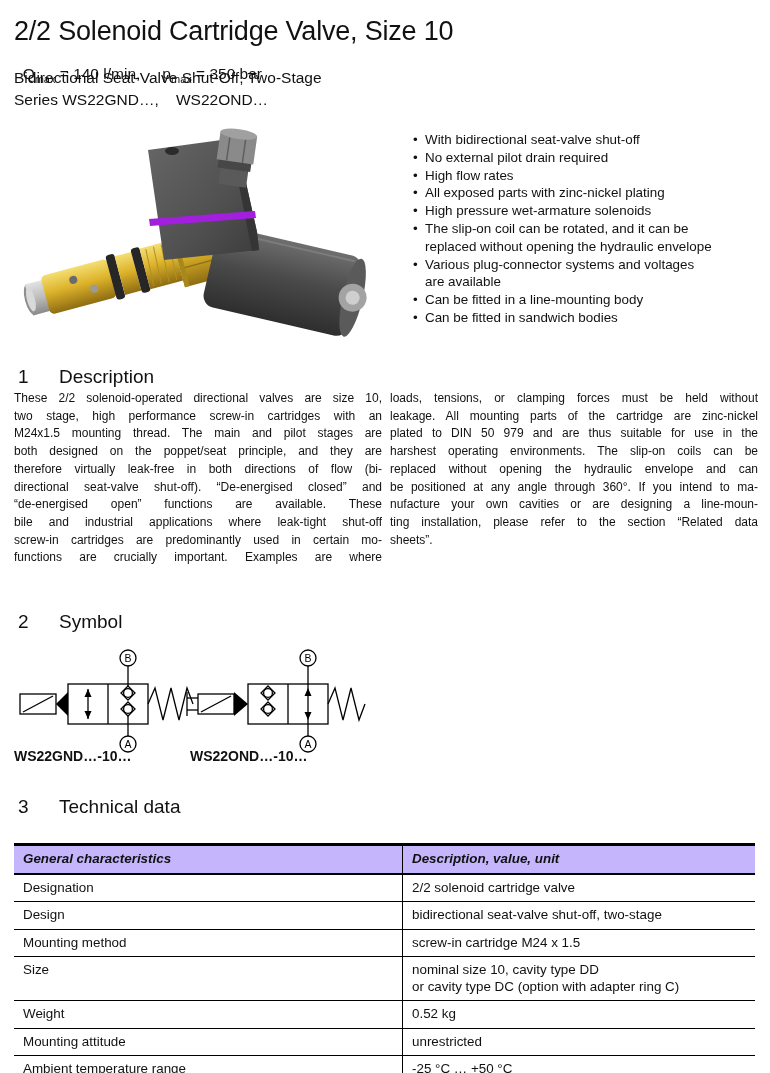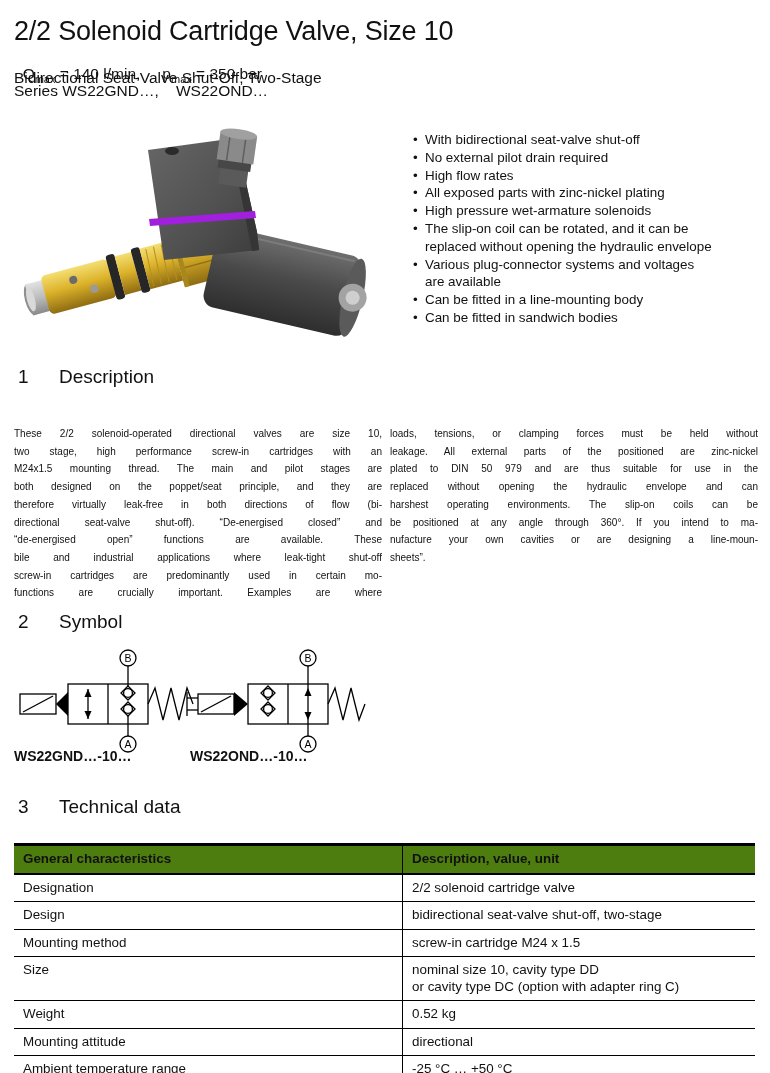--- a/index.html
+++ b/index.html
@@ -4,49 +4,49 @@
 <style>
   html,body{margin:0;padding:0;background:#fff;}
   body{width:770px;height:1073px;position:relative;font-family:"Liberation Sans",sans-serif;color:#111;overflow:hidden;}
   .abs{position:absolute;}
 
   .title{left:14px;top:4px;font-size:27px;letter-spacing:-0.2px;white-space:pre;margin-top:12px;}
   .specs{left:14px;top:47px;font-size:15.5px;white-space:pre;}
   .specs sub{font-size:11px;}
   .pgap{margin-left:22px;}
   .subtitle{left:14px;font-size:15.5px;white-space:pre;}
-  .sub1{top:69px;} .sub2{top:82px;text-align:center;}
+  .sub1{top:69px;} .sub2{top:91px;text-align:center;}
 
   .photo{left:14px;top:128px;width:385px;height:218px;}
 
   .features{left:413px;top:131px;width:352px;margin:0;padding:0;list-style:none;font-size:13.4px;line-height:17.8px;}
   .features li{display:flex;}
   .features .dot{width:12px;flex:0 0 12px;}
   .features .btxt{white-space:pre-line;}
 
   .sec{left:18px;font-size:19px;}
   .sec .secnum{display:inline-block;width:41px;}
   .sec1{top:366px;} .sec2{top:611px;} .sec3{top:796px;}
 
-  .desc{left:14px;top:425px;width:744px;display:flex;gap:8px;font-size:10px;line-height:17.7px;}
+  .desc{left:14px;top:390px;width:744px;display:flex;gap:8px;font-size:12px;line-height:17.7px;}
   .desc .col{width:368px;overflow:hidden;}
   .jline{white-space:nowrap;text-align:justify;text-align-last:justify;}
   .jline.last{text-align-last:left;}
   .jline.jall.last{text-align-last:justify;}
 
   .symsvg{top:648px;}
   .symsvg.left{left:14px;}
   .symsvg.right{left:182px;}
   .symlabel{top:748px;font-size:14px;font-weight:bold;white-space:pre;}
   .symlabel.l1{left:14px;} .symlabel.l2{left:190px;}
 
   table.tech{left:14px;top:843px;width:741px;border-collapse:collapse;font-size:13.4px;table-layout:fixed;position:absolute;
              border-top:3px solid #000;border-bottom:2px solid #000;}
   table.tech th,table.tech td{padding:5px 8px 5px 9px;text-align:left;vertical-align:top;line-height:16.5px;}
-  table.tech th{font-weight:bold;background:#4d7c0f;}
+  table.tech th{font-weight:bold;background:#c4b5fd;font-style:italic;}
   table.tech thead tr{border-bottom:2px solid #000;}
   table.tech tbody tr{border-bottom:1px solid #000;}
   table.tech tbody tr:last-child{border-bottom:none;}
   table.tech th:first-child,table.tech td:first-child{width:371px;border-right:1px solid #000;}
   .preline{white-space:pre-line;}
 </style>
 </head>
 <body>
 
 <div class="abs title">2/2 Solenoid Cartridge Valve, Size 10</div>
@@ -191,26 +191,27 @@
       <div class="jline jall">therefore virtually leak-free in both directions of flow (bi-</div>
       <div class="jline jall">directional seat-valve shut-off). “De-energised closed” and</div>
       <div class="jline jall">“de-energised open” functions are available. These</div>
       <div class="jline jall">bile and industrial applications where leak-tight shut-off</div>
       <div class="jline jall">screw-in cartridges are predominantly used in certain mo-</div>
       <div class="jline jall last">functions are crucially important. Examples are where</div>
     </div>
   <div class="col">
 
   <div class="jline">loads, tensions, or clamping forces must be held without</div>
-      <div class="jline">leakage. All external parts of the positioned are zinc-nickel</div>
+      <div class="jline">leakage. All mounting parts of the cartridge are zinc-nickel</div>
       <div class="jline">plated to DIN 50 979 and are thus suitable for use in the</div>
+      <div class="jline">harshest operating environments. The slip-on coils can be</div>
       <div class="jline">replaced without opening the hydraulic envelope and can</div>
-      <div class="jline">harshest operating environments. The slip-on coils can be</div>
       <div class="jline">be positioned at any angle through 360°. If you intend to ma-</div>
       <div class="jline">nufacture your own cavities or are designing a line-moun-</div>
+      <div class="jline">ting installation, please refer to the section “Related data</div>
       <div class="jline last">sheets”.</div>
     </div>
 </div>
 
 <div class="abs sec sec2">
   <span class="secnum">2</span><span>Symbol</span>
 </div>
 
 <svg class="abs symsvg left" width="186" height="112" viewBox="0 0 186 112">
   <g stroke="#000" stroke-width="1.3" fill="none">
@@ -298,21 +299,21 @@
 or cavity type DC (option with adapter ring C)</td>
       </tr>
 
       <tr>
         <td>Weight</td>
         <td class="preline">0.52 kg</td>
       </tr>
 
       <tr>
         <td>Mounting attitude</td>
-        <td class="preline">directional</td>
+        <td class="preline">unrestricted</td>
       </tr>
 
       <tr>
         <td>Ambient temperature range</td>
         <td class="preline">-25 °C … +50 °C</td>
       </tr>
     </tbody>
 </table>
 
 </body></html>

